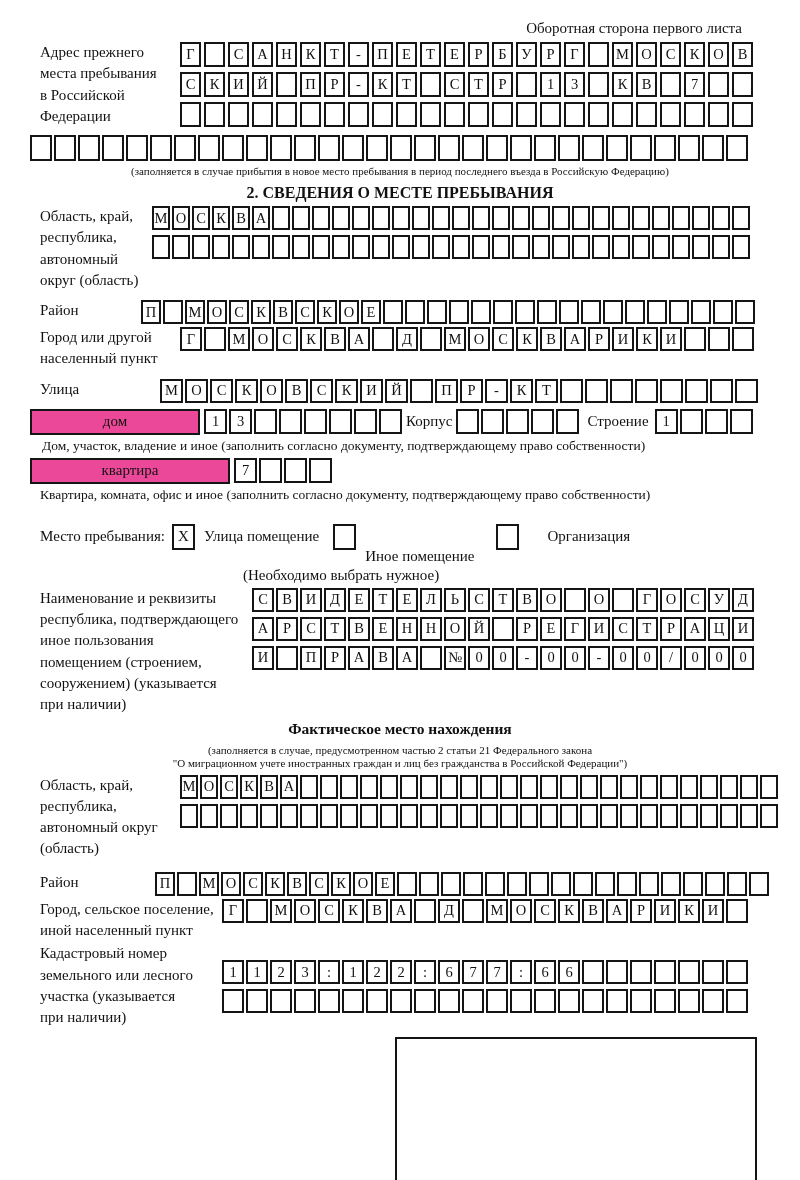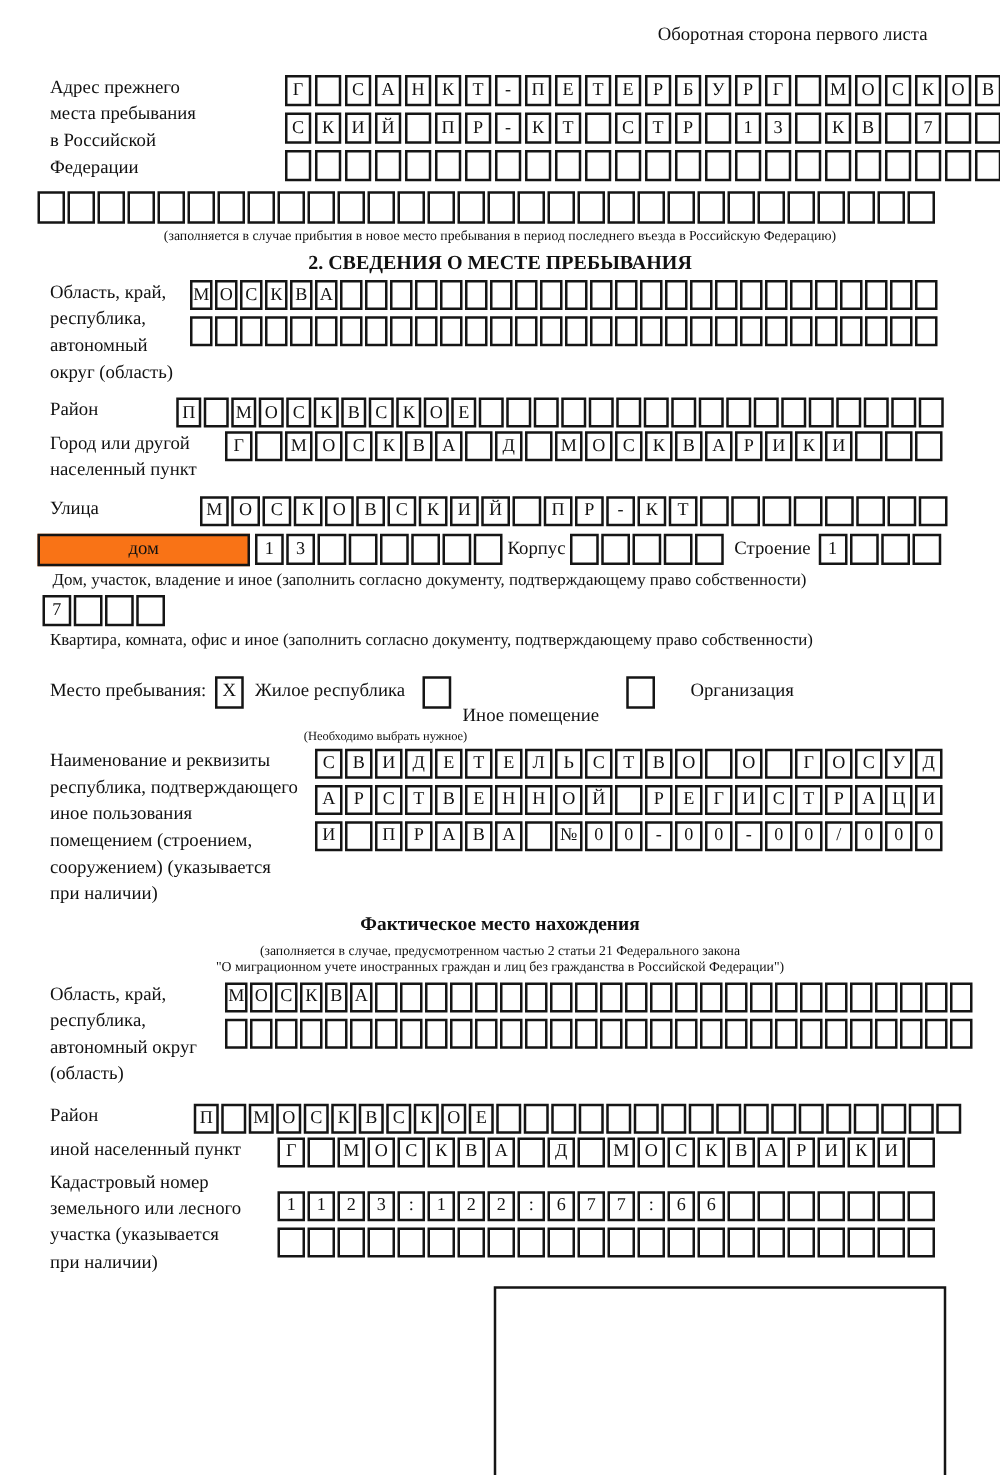--- a/index.html
+++ b/index.html
@@ -25,36 +25,36 @@
   .cg-d21  .cell{width:18px;margin-right:2px;}
   .cg-f22  .cell{width:18px;margin-right:2px;}
   .cg-h    .cell{width:19px;margin-right:2px;height:21px;}
 
   .stack > .cells{margin-bottom:5px;}
 
   .note{font-size:11px;text-align:center;margin-top:4px;}
   .sec-title{font-size:16px;font-weight:bold;text-align:center;}
 
   .widebox{border:2px solid #151515;height:22px;display:flex;align-items:center;justify-content:center;
-           font-size:15px;flex:0 0 auto;background:#f97316;}
+           font-size:15px;flex:0 0 auto;background:#ec4899;}
   .inline-lbl{font-size:15px;white-space:nowrap;align-self:center;}
 
   .chk{border:2px solid #151515;width:19px;height:22px;display:flex;align-items:center;justify-content:center;
        font-size:15px;flex:0 0 auto;background:#fff;}
 
   .stamp-box{border:2px solid #151515;width:358px;height:168px;background:#fff;}
 </style>
 </head>
 <body>
 
 <div class="page">
 
   <div class="hdr-right">Оборотная сторона первого листа</div>
 
-  <div class="row" style="margin-top:23px;gap:48px;">
+  <div class="row" style="margin-top:5px;">
     <div class="lbl" style="width:140px;">
       <div>Адрес прежнего</div>
       <div>места пребывания</div>
       <div>в Российской</div>
       <div>Федерации</div>
     </div>
     <div class="stack">
       <div class="cells cg-a">
           <div class="cell">Г</div>
           <div class="cell"></div>
@@ -371,39 +371,40 @@
     <div class="cells cg-h">
         <div class="cell">1</div>
         <div class="cell"></div>
         <div class="cell"></div>
         <div class="cell"></div>
       </div>
   </div>
   <div style="font-size:13.5px;margin-top:3px;margin-left:12px;">Дом, участок, владение и иное (заполнить согласно документу, подтверждающему право собственности)</div>
 
   <div class="row" style="margin-top:4px;">
+    <div class="widebox" style="width:196px;">квартира</div>
     <div class="cells cg-h" style="margin-left:4px;">
         <div class="cell">7</div>
         <div class="cell"></div>
         <div class="cell"></div>
         <div class="cell"></div>
       </div>
   </div>
   <div style="font-size:13.5px;margin-top:3px;margin-left:10px;">Квартира, комната, офис и иное (заполнить согласно документу, подтверждающему право собственности)</div>
 
   <div class="row" style="margin-top:6px;align-items:center;">
     <div class="inline-lbl" style="margin-left:10px;">Место пребывания:</div>
     <div class="chk" style="margin-left:7px;">X</div>
-    <div class="inline-lbl" style="margin-left:9px;">Жилое республика</div>
+    <div class="inline-lbl" style="margin-left:9px;">Улица помещение</div>
     <div class="chk" style="margin-left:14px;"></div>
     <div class="inline-lbl" style="margin-left:9px;margin-top:39px;">Иное помещение</div>
     <div class="chk" style="margin-left:22px;"></div>
     <div class="inline-lbl" style="margin-left:28px;">Организация</div>
   </div>
-  <div style="font-size:10px;margin-top:2px;margin-left:213px;">(Необходимо выбрать нужное)</div>
+  <div style="font-size:15px;margin-top:2px;margin-left:213px;">(Необходимо выбрать нужное)</div>
 
   <div class="row" style="margin-top:4px;">
     <div class="lbl" style="width:212px;">
       <div>Наименование и реквизиты</div>
       <div>республика, подтверждающего</div>
       <div>иное пользования</div>
       <div>помещением (строением,</div>
       <div>сооружением) (указывается</div>
       <div>при наличии)</div>
     </div>
@@ -590,20 +591,21 @@
         <div class="cell"></div>
         <div class="cell"></div>
         <div class="cell"></div>
         <div class="cell"></div>
         <div class="cell"></div>
       </div>
   </div>
 
   <div class="row" style="margin-top:3px;">
     <div class="lbl" style="width:182px;">
+      <div>Город, сельское поселение,</div>
       <div>иной населенный пункт</div>
     </div>
     <div class="cells cg-f22">
         <div class="cell">Г</div>
         <div class="cell"></div>
         <div class="cell">М</div>
         <div class="cell">О</div>
         <div class="cell">С</div>
         <div class="cell">К</div>
         <div class="cell">В</div>

